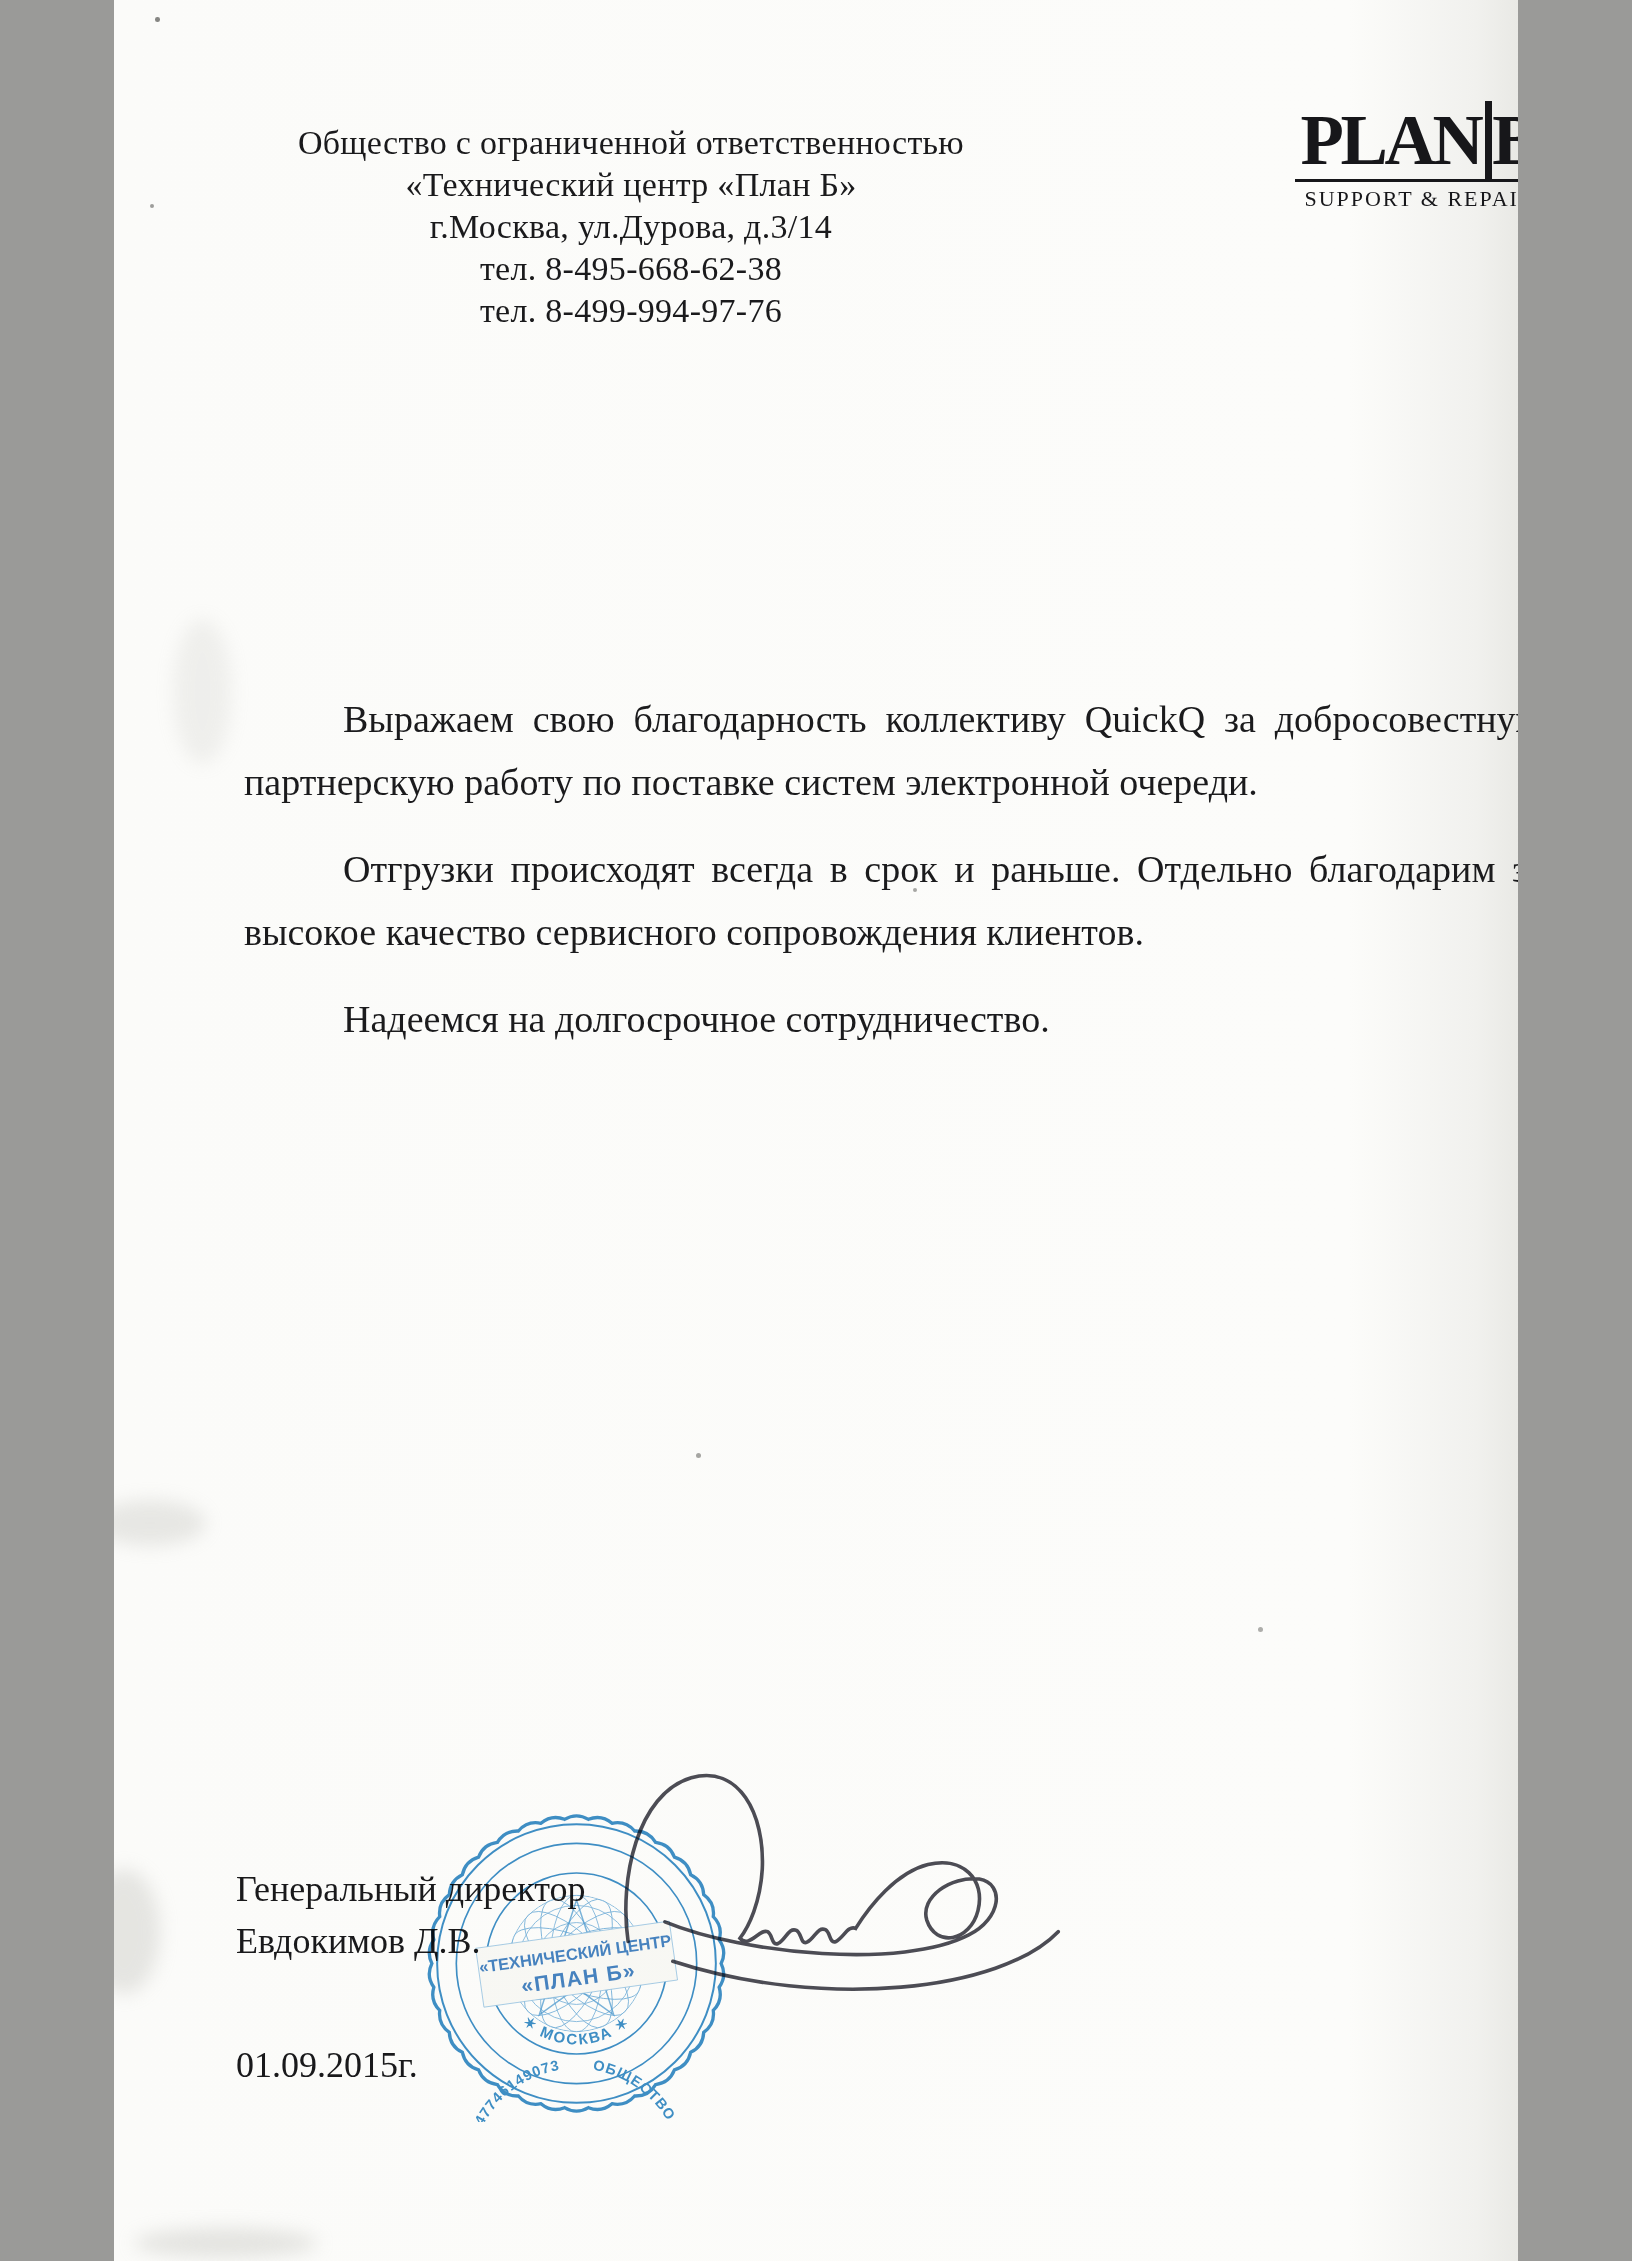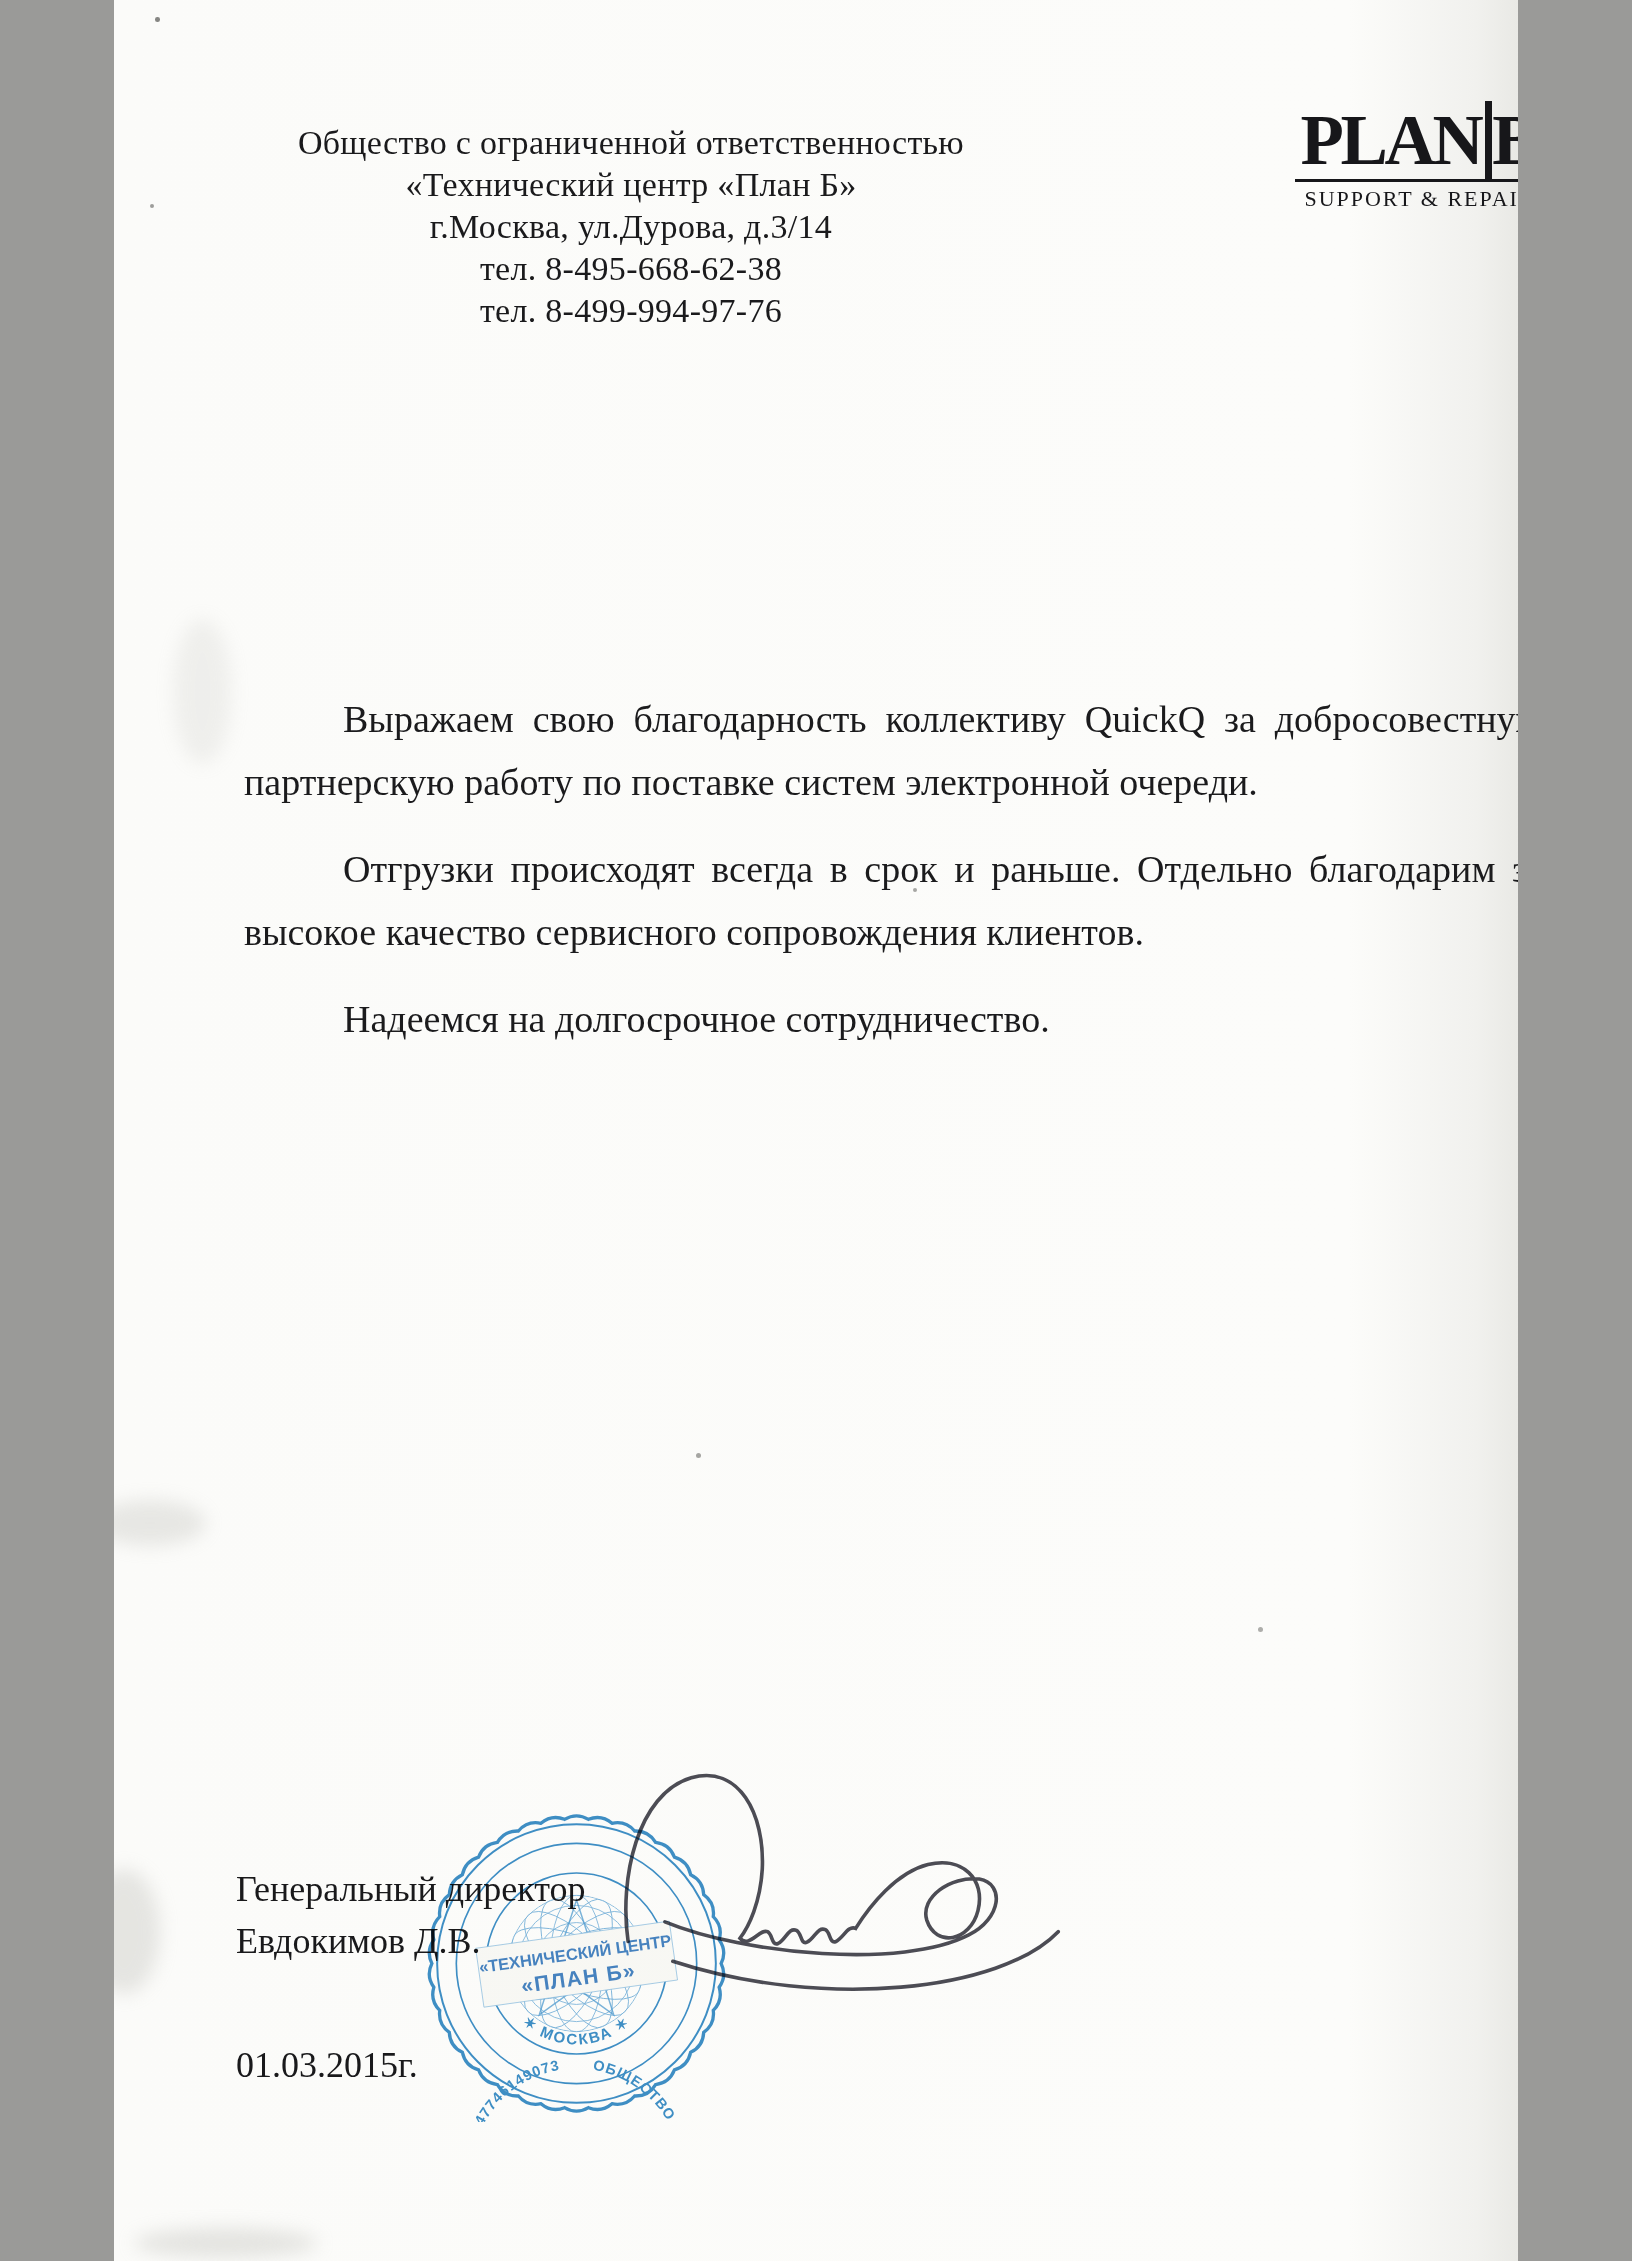--- a/index.html
+++ b/index.html
@@ -79,21 +79,21 @@
   </div>
 
   <div class="body-text">
     <p>Выражаем свою благодарность коллективу QuickQ за добросовестную партнерскую работу по поставке систем электронной очереди.</p>
     <p>Отгрузки происходят всегда в срок и раньше. Отдельно благодарим за высокое качество сервисного сопровождения клиентов.</p>
     <p>Надеемся на долгосрочное сотрудничество.</p>
   </div>
 
   <div class="sig sig-title">Генеральный директор</div>
   <div class="sig sig-name">Евдокимов Д.В.</div>
-  <div class="sig sig-date">01.03.2015г.</div>
+  <div class="sig sig-date">01.09.2015г.</div>
 
   <svg class="stamp-svg" viewBox="0 0 480 480" xmlns="http://www.w3.org/2000/svg" xmlns:xlink="http://www.w3.org/1999/xlink">
     <defs>
       <path id="ringOuterPath" d="M 240 437 a 197 197 0 1 1 -0.2 0"></path>
       <path id="ringMainPath" d="M 240 399 a 159 159 0 1 1 -0.2 0"></path>
       <path id="ringBottomPath" d="M 134 301 A 122 122 0 0 0 346 301"></path>
       <clipPath id="centerClip">
           <circle cx="240" cy="240" r="104"></circle>
         </clipPath>
     </defs>

